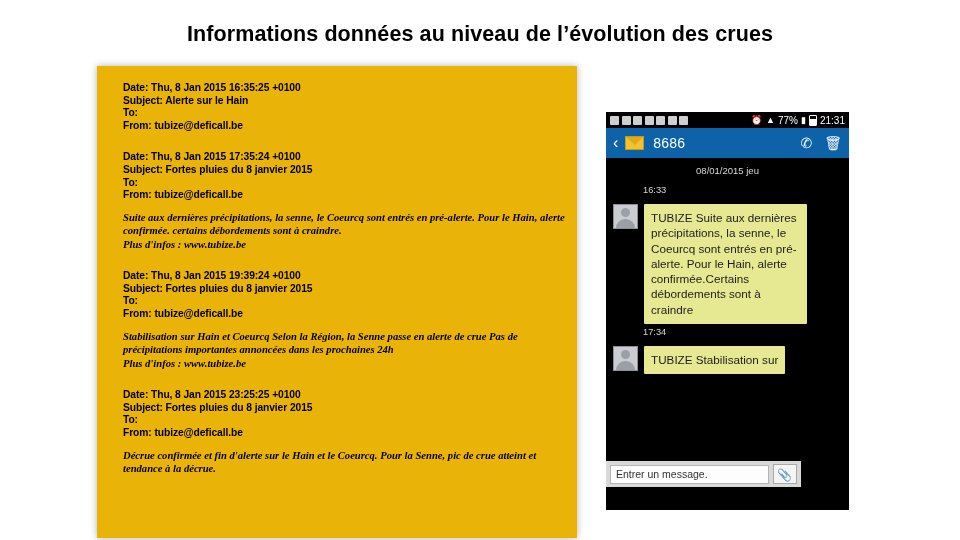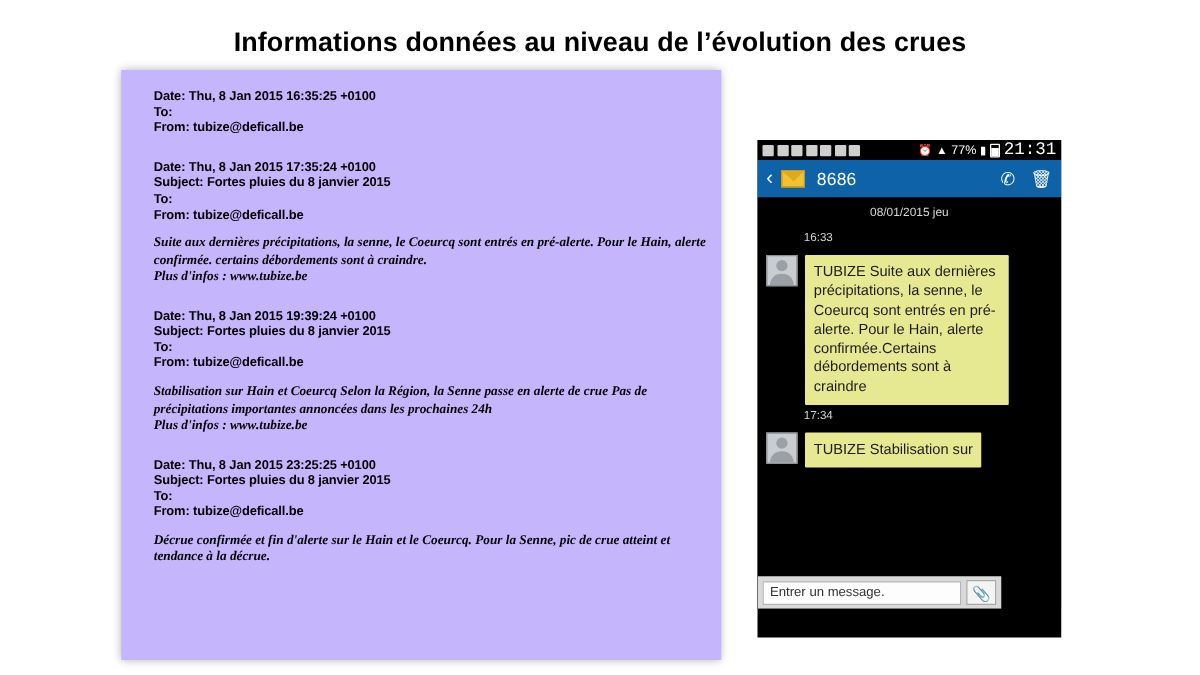--- a/index.html
+++ b/index.html
@@ -23,24 +23,24 @@
     font-size: 21.5px;
     font-weight: bold;
     color: #000000;
     letter-spacing: 0.1px;
   }
 
   
   .email-panel {
     position: absolute;
     left: 97px;
-    top: 56px;
+    top: 66px;
     width: 480px;
     height: 472px;
-    background: #c4b5fd;
+    background: #eab308;
     box-shadow: 0 0 7px rgba(0,0,0,0.30);
   }
   .email-inner {
     position: absolute;
     left: 26px;
     top: 16px;
     right: 10px;
   }
   .mail-block {
     margin-bottom: 15px;
@@ -108,21 +108,21 @@
     font-size: 9px;
     color: #fff;
   }
   .batt-pct { font-size: 10px; }
   .batt {
     width: 6px; height: 9px;
     border: 1px solid #fff;
     background: linear-gradient(to top, #fff 70%, #000 70%);
     border-radius: 1px;
   }
-  .clock { font-size: 14px; letter-spacing: 0; font-family: Liberation Mono, monospace; }
+  .clock { font-size: 10px; letter-spacing: 0; }
 
   .app-bar {
     height: 30px;
     background: #0e63a8;
     display: flex;
     align-items: center;
     padding: 0 7px;
     box-sizing: border-box;
     color: #fff;
   }
@@ -255,20 +255,21 @@
 </head>
 <body>
 
 <div class="slide-title">Informations données au niveau de l’évolution des crues</div>
 
 <div class="email-panel">
   <div class="email-inner">
 
     <div class="mail-block">
       <div class="mail-head">Date: Thu, 8 Jan 2015 16:35:25 +0100</div>
+      <div class="mail-head">Subject: Alerte sur le Hain</div>
       <div class="mail-head">To:</div>
       <div class="mail-head">From: tubize@deficall.be</div>
     </div>
 
     <div class="mail-block" style="margin-top:19px;">
       <div class="mail-head">Date: Thu, 8 Jan 2015 17:35:24 +0100</div>
       <div class="mail-head">Subject: Fortes pluies du 8 janvier 2015</div>
       <div class="mail-head">To:</div>
       <div class="mail-head">From: tubize@deficall.be</div>
       <div class="mail-body" style="white-space: pre-line;">Suite aux dernières précipitations, la senne, le Coeurcq sont entrés en pré-alerte. Pour le Hain, alerte confirmée. certains débordements sont à craindre.

